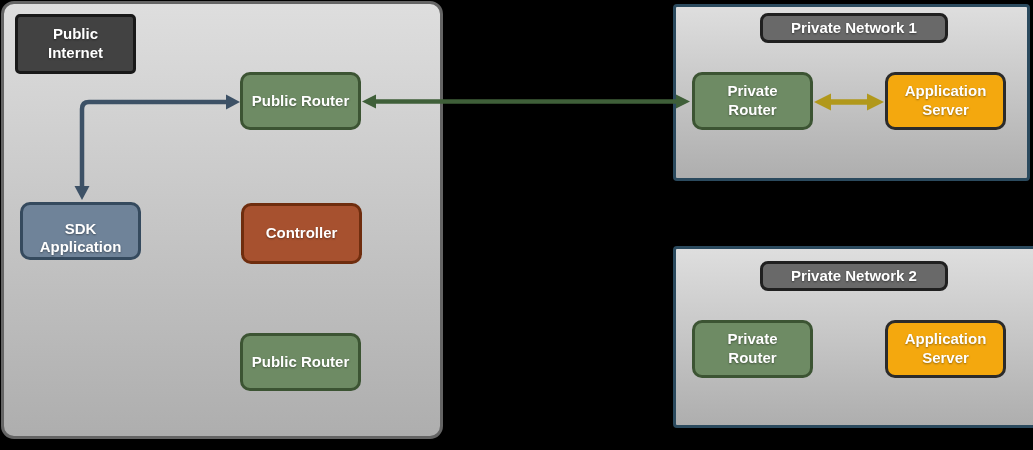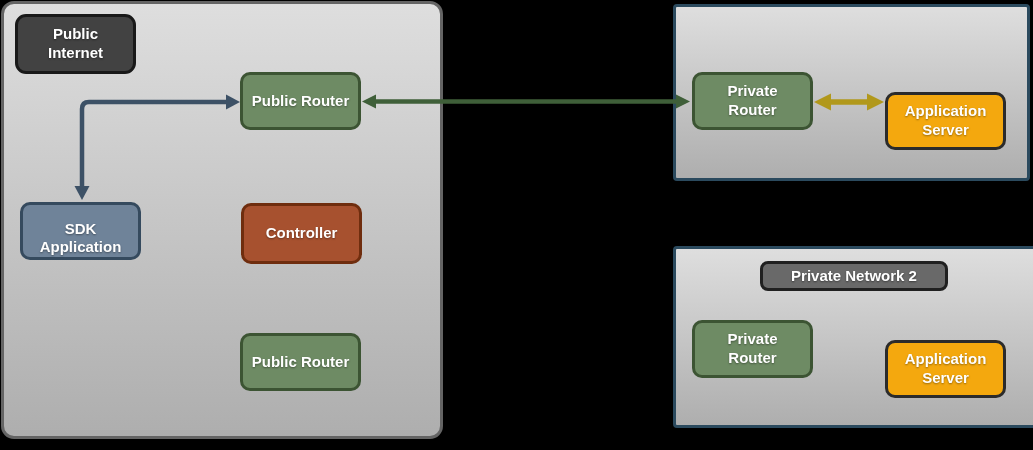--- a/index.html
+++ b/index.html
@@ -51,21 +51,21 @@
   .badge{
     position:absolute;
     display:flex;align-items:center;justify-content:center;text-align:center;
     color:#ffffff;font-weight:bold;font-size:15px;line-height:1.25;
     text-shadow:0 1px 2px rgba(0,0,0,0.45);
   }
   .badge-dark{
     left:11px;top:10px;width:121px;height:60px;
     background:var(--badge-dark-fill);
     border:3px solid var(--badge-dark-border);
-    border-radius:11px;
+    border-radius:5px;
     padding:0 10px;
   }
   .badge-gray{
     left:84px;top:6px;width:188px;height:30px;
     background:var(--badge-gray-fill);
     border:3px solid var(--badge-gray-border);
     border-radius:8px;
   }
   .region-pn2 .badge-gray{top:12px;}
 
@@ -73,21 +73,21 @@
     position:absolute;width:121px;height:58px;
     display:flex;align-items:center;justify-content:center;text-align:center;
     color:#ffffff;font-weight:bold;font-size:15px;line-height:1.25;
     border-radius:10px;border:3px solid;
     padding:0 8px;
     text-shadow:0 1px 2px rgba(0,0,0,0.4);
   }
   .node-green{background:var(--node-green-fill);border-color:var(--node-green-border);}
   .node-blue{background:var(--node-blue-fill);border-color:var(--node-blue-border);align-items:flex-end;}
   .node-red{background:var(--node-red-fill);border-color:var(--node-red-border);}
-  .node-orange{background:var(--node-orange-fill);border-color:var(--node-orange-border);margin-top:20px;}
+  .node-orange{background:var(--node-orange-fill);border-color:var(--node-orange-border);}
 
   
   .pos-public-router-top{left:236px;top:68px;}
   .pos-sdk-application{left:16px;top:198px;}
   .pos-controller{left:237px;top:199px;height:61px;}
   .pos-public-router-bottom{left:236px;top:329px;}
   .pos-private-router-1{left:16px;top:65px;}
   .pos-application-server-1{left:209px;top:65px;}
   .pos-private-router-2{left:16px;top:71px;}
   .pos-application-server-2{left:209px;top:71px;}
@@ -114,20 +114,23 @@
     </div>
     <div class="node node-red pos-controller">
       <span>Controller</span>
     </div>
     <div class="node node-green pos-public-router-bottom">
       <span>Public Router</span>
     </div>
   </section>
 
   <section class="region region-network region-pn1">
+    <div class="badge badge-gray">
+      <span>Private Network 1</span>
+    </div>
     <div class="node node-green pos-private-router-1">
       <span>Private Router</span>
     </div>
     <div class="node node-orange pos-application-server-1">
       <span>Application Server</span>
     </div>
   </section>
 
   <section class="region region-network region-pn2">
     <div class="badge badge-gray">

